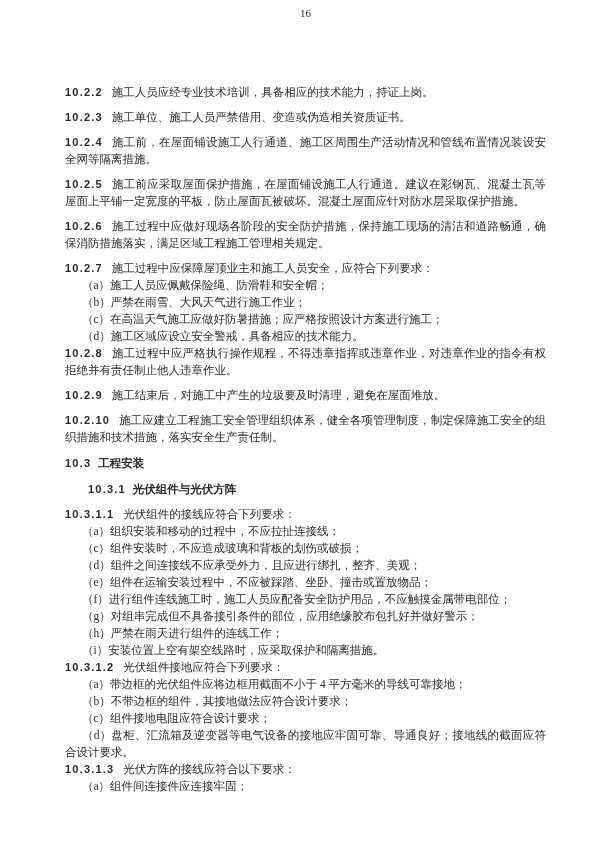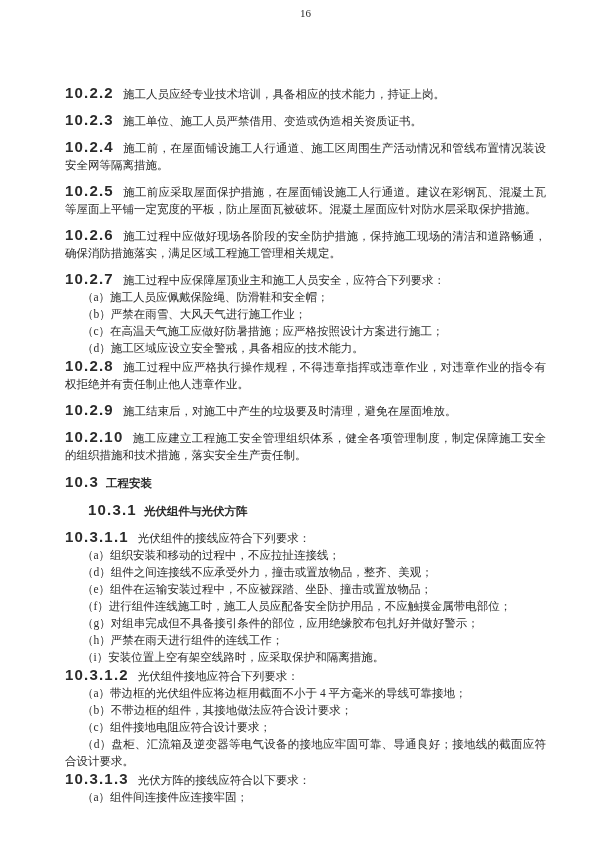--- a/index.html
+++ b/index.html
@@ -47,21 +47,21 @@
     margin-top: 9px !important;
     font-family: "Liberation Sans", "DejaVu Sans", sans-serif;
     font-weight: bold;
     font-size: 11.5px;
   }
   .p-h3 { margin-left: 23px !important; }
 
   .num {
     font-family: "Liberation Sans", "DejaVu Sans", sans-serif;
     font-weight: bold;
-    font-size: 15px;
+    font-size: 11px;
     letter-spacing: 1.2px;
     margin-right: 9px;
     white-space: nowrap;
     margin-top: 10px;
   }
   .p-h2 .num, .p-h3 .num { margin-right: 7px; }
 
   .page-number {
     margin-top: 7px;
     text-align: center;
@@ -85,21 +85,22 @@
       <p class="p-sub"><span>（b）严禁在雨雪、大风天气进行施工作业；</span></p>
       <p class="p-sub"><span>（c）在高温天气施工应做好防暑措施；应严格按照设计方案进行施工；</span></p>
       <p class="p-sub"><span>（d）施工区域应设立安全警戒，具备相应的技术能力。</span></p>
       <p class="p-clause"><span class="num">10.2.8</span><span>施工过程中应严格执行操作规程，不得违章指挥或违章作业，对违章作业的指令有权拒绝并有责任制止他人违章作业。</span></p>
       <p class="p-clause"><span class="num">10.2.9</span><span>施工结束后，对施工中产生的垃圾要及时清理，避免在屋面堆放。</span></p>
       <p class="p-clause"><span class="num">10.2.10</span><span>施工应建立工程施工安全管理组织体系，健全各项管理制度，制定保障施工安全的组织措施和技术措施，落实安全生产责任制。</span></p>
       <p class="p-h2"><span class="num">10.3</span><span>工程安装</span></p>
       <p class="p-h3"><span class="num">10.3.1</span><span>光伏组件与光伏方阵</span></p>
       <p class="p-clause"><span class="num">10.3.1.1</span><span>光伏组件的接线应符合下列要求：</span></p>
       <p class="p-sub"><span>（a）组织安装和移动的过程中，不应拉扯连接线；</span></p>
-      <p class="p-sub"><span>（d）组件之间连接线不应承受外力，撞击或置放物品，整齐、美观；</span></p>
+      <p class="p-sub"><span>（c）组件安装时，不应造成玻璃和背板的划伤或破损；</span></p>
+      <p class="p-sub"><span>（d）组件之间连接线不应承受外力，且应进行绑扎，整齐、美观；</span></p>
       <p class="p-sub"><span>（e）组件在运输安装过程中，不应被踩踏、坐卧、撞击或置放物品；</span></p>
       <p class="p-sub"><span>（f）进行组件连线施工时，施工人员应配备安全防护用品，不应触摸金属带电部位；</span></p>
       <p class="p-sub"><span>（g）对组串完成但不具备接引条件的部位，应用绝缘胶布包扎好并做好警示；</span></p>
       <p class="p-sub"><span>（h）严禁在雨天进行组件的连线工作；</span></p>
       <p class="p-sub"><span>（i）安装位置上空有架空线路时，应采取保护和隔离措施。</span></p>
       <p class="p-clause"><span class="num">10.3.1.2</span><span>光伏组件接地应符合下列要求：</span></p>
       <p class="p-sub"><span>（a）带边框的光伏组件应将边框用截面不小于 4 平方毫米的导线可靠接地；</span></p>
       <p class="p-sub"><span>（b）不带边框的组件，其接地做法应符合设计要求；</span></p>
       <p class="p-sub"><span>（c）组件接地电阻应符合设计要求；</span></p>
       <p class="p-sub"><span>（d）盘柜、汇流箱及逆变器等电气设备的接地应牢固可靠、导通良好；接地线的截面应符合设计要求。</span></p>

